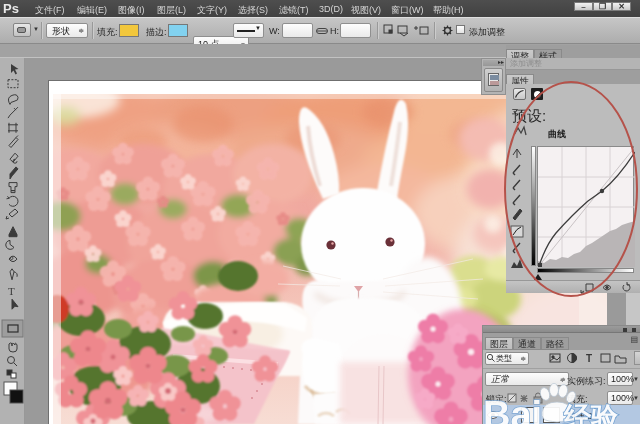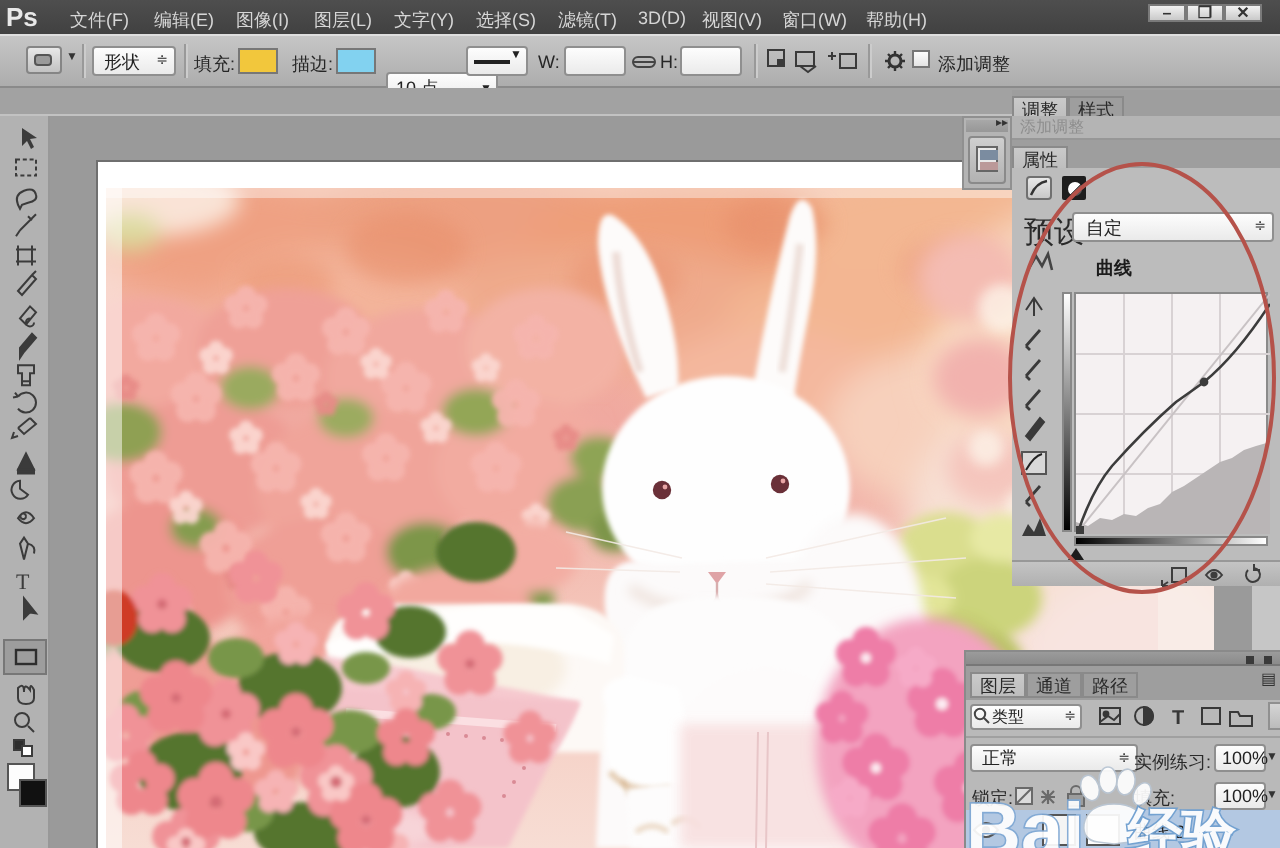--- a/index.html
+++ b/index.html
@@ -536,21 +536,20 @@
       <svg width="11" height="10" style="position:absolute;left:0;top:0;">
           <path d="M1.5 8.5 Q4 2.5 9.5 1.5" stroke="#333" stroke-width="1.2" fill="none"></path>
         </svg>
     </div>
     <div class="abs" style="left:25px;top:4px;width:12px;height:12px;background:#1d1d1d;border-radius:1px;">
       <div class="abs" style="left:2.5px;top:2.5px;width:7px;height:7px;border-radius:50%;background:linear-gradient(135deg,#fff 50%,#555 50%);"></div>
     </div>
     <span class="abs" style="left:42px;top:5px;font-size:9px;font-weight:bold;color:#1c1c1c;margin-top:39px;">曲线</span>
 
     <span class="abs" style="left:6px;top:23px;font-size:15px;color:#2a2a2a;">预设:</span>
-    <div class="field abs" style="left:30px;top:22px;width:101px;height:15px;line-height:14px;padding-left:6px;">自定<span class="abs" style="right:3px;top:0;font-size:7px;">≑</span></div>
 
     <svg class="abs" width="14" height="12" style="left:7px;top:41px;">
         <path d="M1 10 L5 3 L8 8 L11 2 L13 10" stroke="#444" stroke-width="1.3" fill="none"></path>
       </svg>
 
     <svg class="abs" width="16" height="134" style="left:3px;top:62px;" viewBox="0 0 16 134">
       <g stroke="#3a3a3a" stroke-width="1" fill="none">
         <path d="M4 9 L8 3 L12 9 M8 3 L8 12"></path>
         <path d="M4 27 L11 19 M4 27 l2 2" stroke-width="1.4"></path>
         <path d="M4 42 L11 34 M4 42 l2 2" stroke-width="1.4"></path>
@@ -602,21 +601,21 @@
     <div class="abs" style="left:0;top:0;width:158px;height:7px;background:linear-gradient(#9b9b9b,#8b8b8b);border-bottom:1px solid #777;">
       <div class="abs" style="right:14px;top:2px;width:4px;height:4px;background:#3a3a3a;"></div>
         <div class="abs" style="right:5px;top:2px;width:4px;height:4px;background:#3a3a3a;"></div>
     </div>
     <div class="abs" style="left:0;top:7px;width:158px;height:17px;background:#9e9e9e;">
       <span class="paneltab active" style="margin-left:2px;">图层</span><span class="paneltab">通道</span><span class="paneltab">路径</span>
       <span class="abs" style="right:3px;top:2px;color:#333;font-size:8px;">▤</span>
     </div>
 
     <div class="abs" style="left:0;top:24px;width:158px;height:19px;background:#b9b9b9;border-bottom:1px solid #a0a0a0;">
-      <div class="field abs" style="left:2px;top:2px;width:56px;height:13px;line-height:12px;font-size:8px;">
+      <div class="field abs" style="left:2px;top:2px;width:44px;height:13px;line-height:12px;font-size:8px;">
         <svg width="10" height="10" style="vertical-align:-2px;">
             <circle cx="4" cy="4" r="2.6" fill="none" stroke="#444" stroke-width="1"></circle>
             <path d="M6 6 l2.5 2.5" stroke="#444" stroke-width="1"></path>
           </svg><span style="margin-left:0px;">类型</span><span class="abs" style="right:2px;top:0;font-size:7px;">≑</span>
       </div>
       <svg class="abs" width="95" height="13" style="left:62px;top:2px;">
         <g stroke="#383838" stroke-width="1" fill="none">
           <rect x="5" y="2" width="10" height="8"></rect>
             <circle cx="8" cy="5" r="1.2" fill="#383838"></circle>
             <path d="M5 9 l4 -3 3 2 3 -3"></path>
@@ -624,21 +623,21 @@
             <path d="M27 1.5 v9 a4.5 4.5 0 0 0 0 -9 z" fill="#383838"></path>
           <text x="41" y="10" font-size="10" fill="#383838" stroke="none" font-weight="bold">T</text>
           <rect x="56" y="2" width="9" height="8"></rect>
           <path d="M70 4 h4 l1 2 h6 v5 h-11 z"></path>
         </g>
       </svg>
       <div class="abs" style="right:0px;top:1px;width:7px;height:14px;background:linear-gradient(#d5d5d5,#bbb);border:1px solid #909090;"></div>
     </div>
 
     <div class="abs" style="left:0;top:43px;width:158px;height:20px;background:#b9b9b9;">
-      <div class="field abs" style="left:2px;top:3px;width:84px;height:14px;line-height:13px;padding-left:5px;">正常<span class="abs" style="right:3px;top:0;font-size:7px;">≑</span></div>
+      <div class="field abs" style="left:2px;top:3px;width:84px;height:14px;line-height:13px;padding-left:5px;font-style:italic;">正常<span class="abs" style="right:3px;top:0;font-size:7px;">≑</span></div>
       <span class="abs" style="left:84px;top:6px;font-size:9px;color:#2a2a2a;">实例练习:</span>
       <div class="field abs" style="left:124px;top:3px;width:26px;height:14px;line-height:13px;padding-left:3px;">100%</div>
       <span class="abs ddarrow" style="right:2px;top:7px;">▼</span>
     </div>
 
     <div class="abs" style="left:0;top:63px;width:158px;height:16px;background:#b9b9b9;">
       <span class="abs" style="left:3px;top:4px;font-size:9px;color:#2a2a2a;">锁定:</span>
       <svg class="abs" width="58" height="12" style="left:24px;top:3px;">
           <g stroke="#6a6a6a" stroke-width="1" fill="none">
 <rect x="1" y="2" width="8" height="8" fill="#dcdcdc"></rect>

